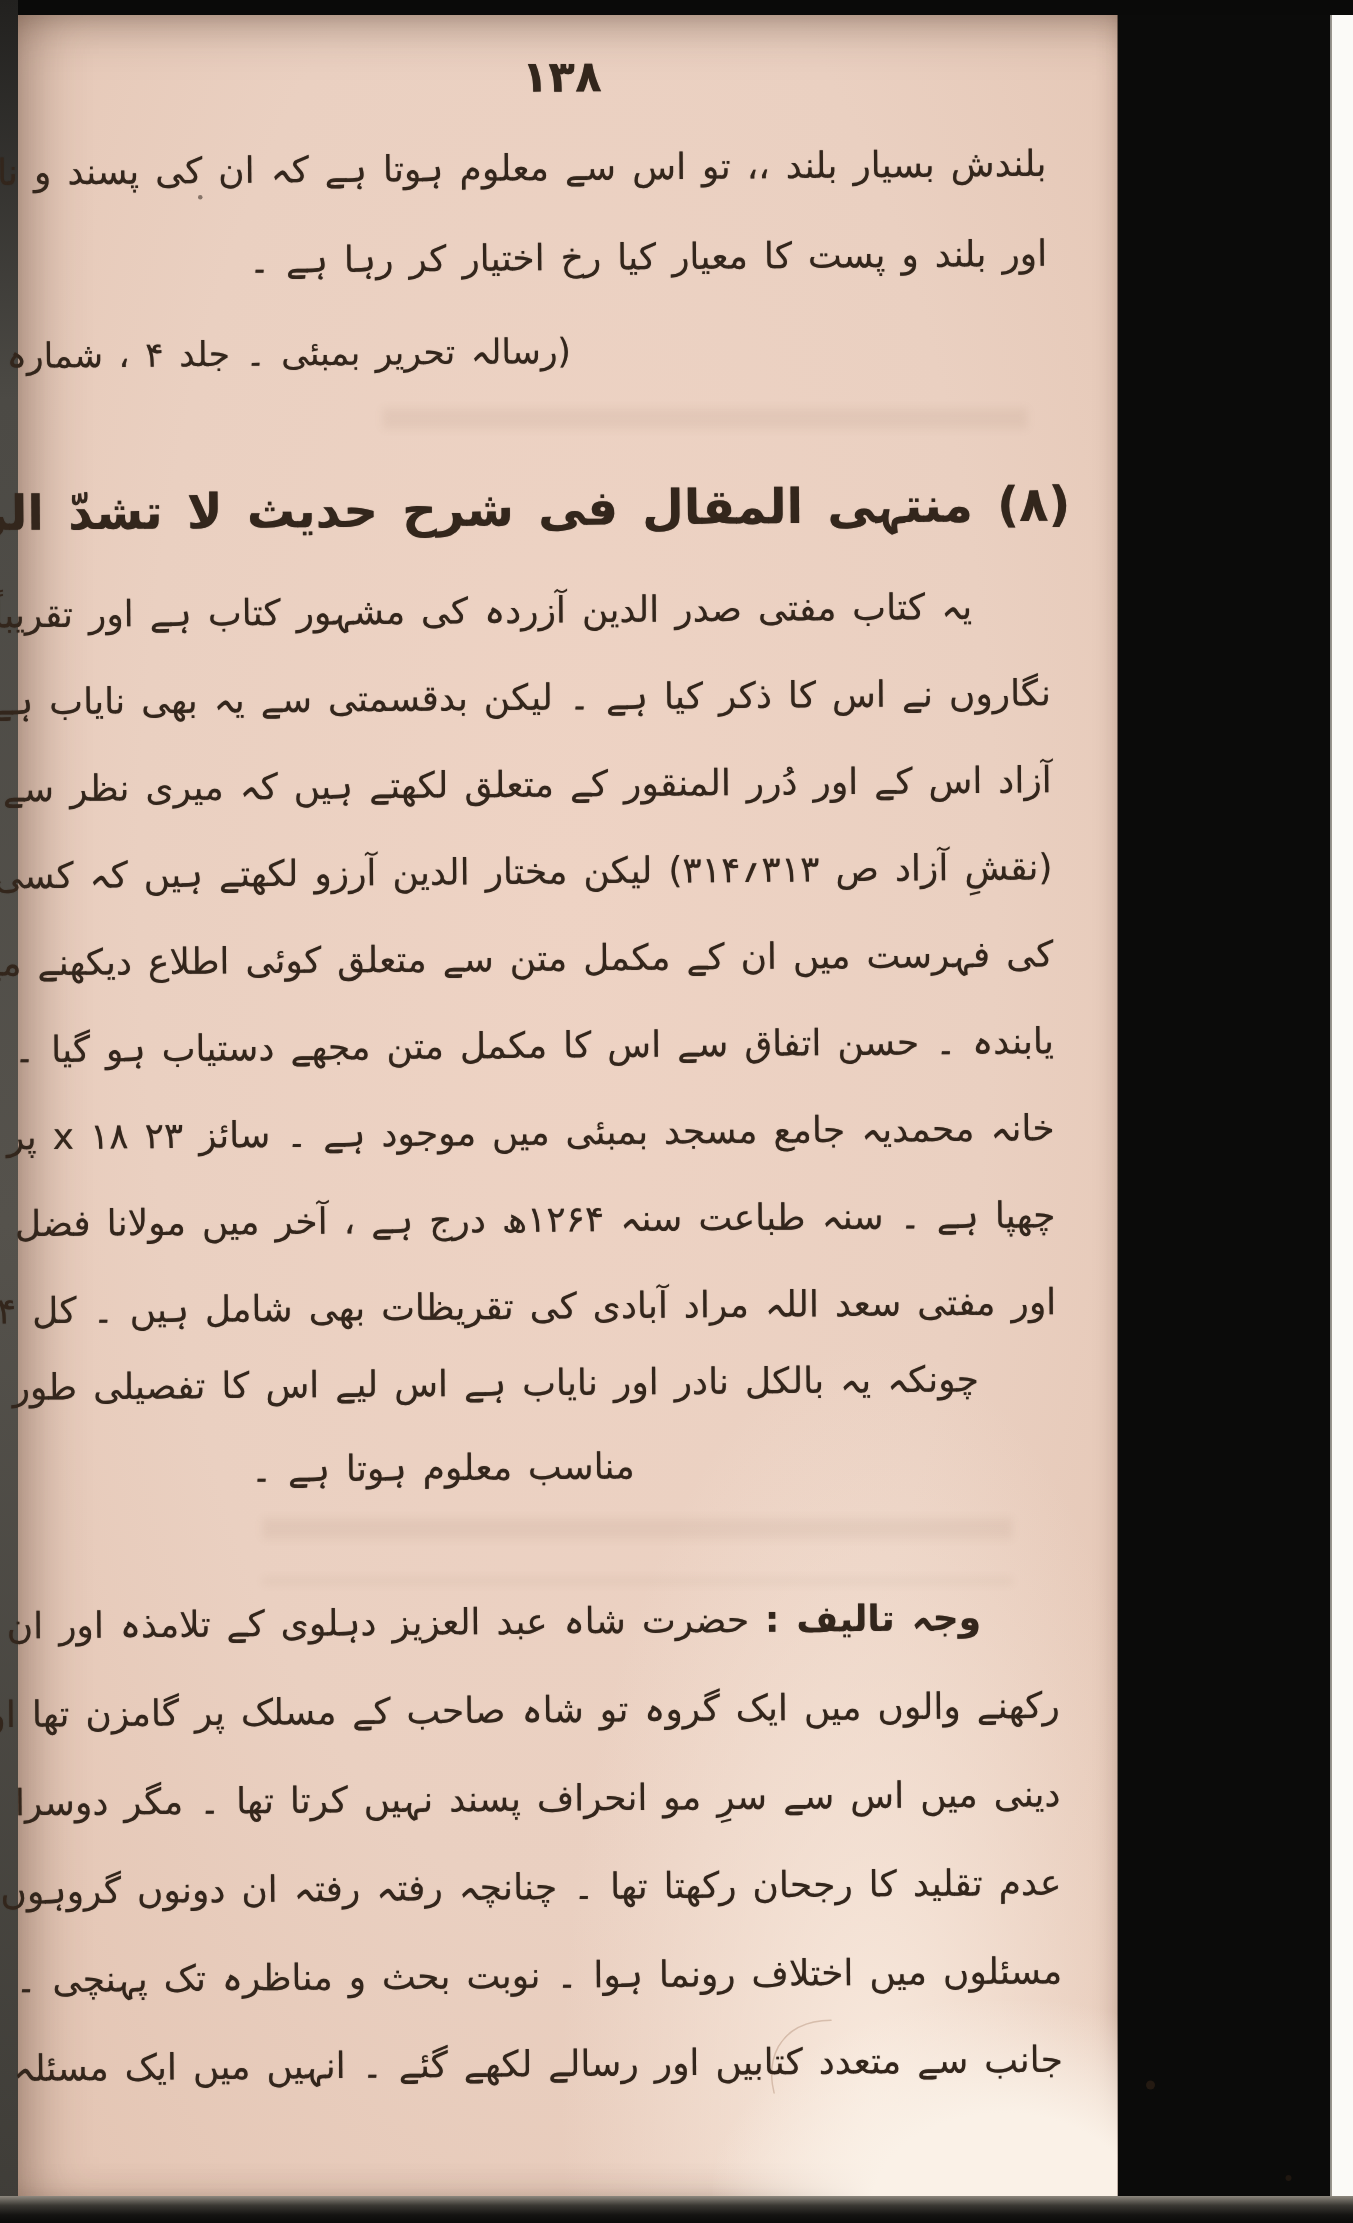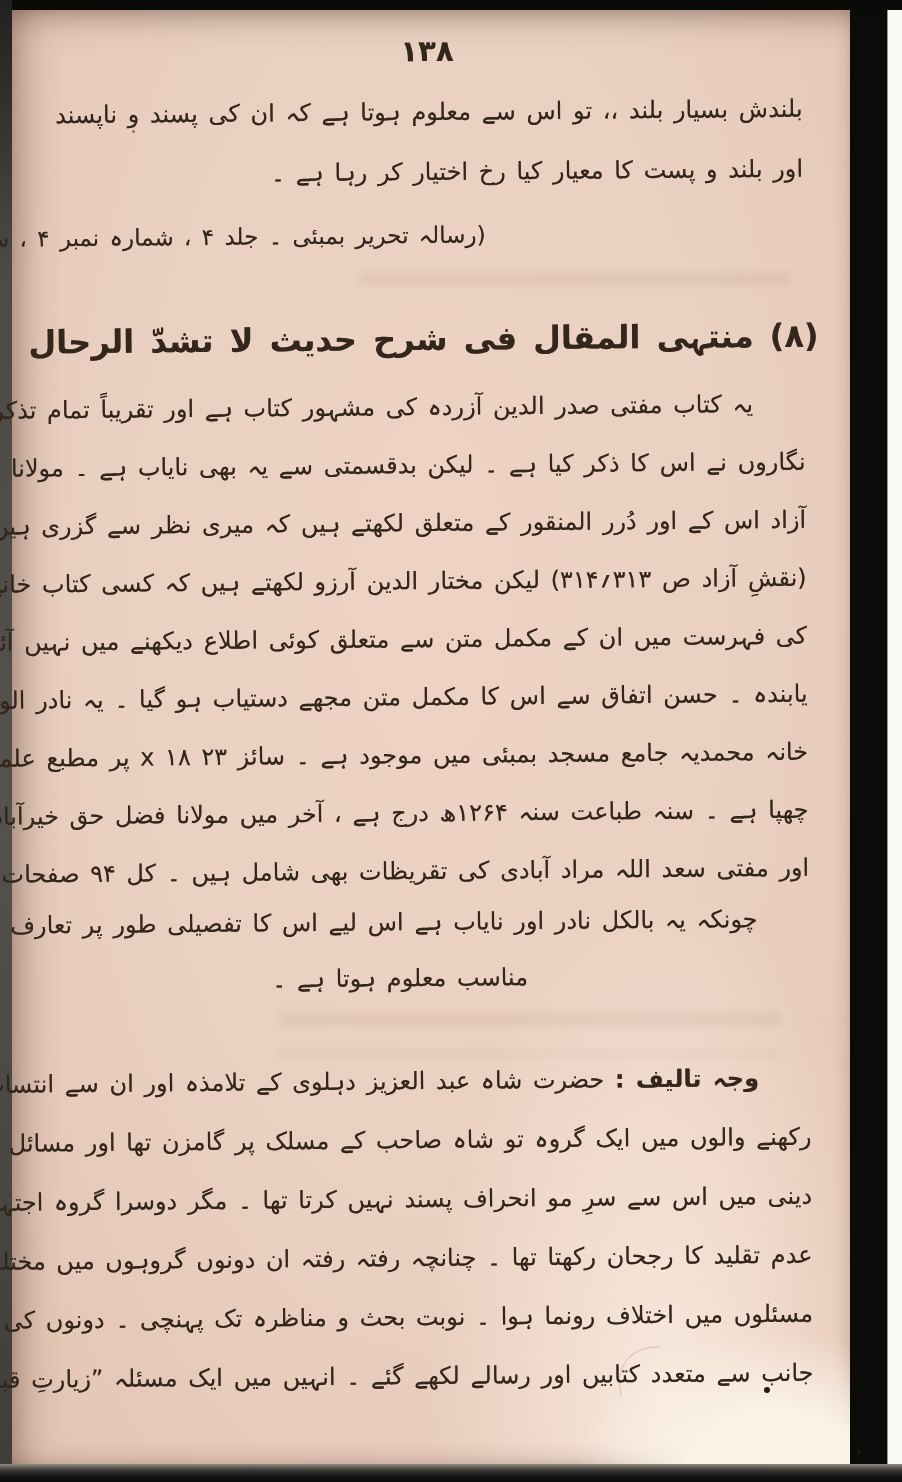--- a/index.html
+++ b/index.html
@@ -11,21 +11,21 @@
   
   .scan-top-bar{position:absolute;top:0;left:0;width:902px;height:10px;background:#0a0a09;}
   .scan-left-edge{position:absolute;top:0;left:0;width:12px;height:1482px;
     background:linear-gradient(180deg,#22211f 0%,#4c4a45 18%,#55524c 55%,#3f3d38 100%);}
   .scan-right-strip{position:absolute;top:10px;right:0;width:14px;height:1454px;
     background:#fbfaf7;border-left:1px solid #9a968e;}
   .scan-bottom-bar{position:absolute;bottom:0;left:0;width:902px;height:18px;
     background:linear-gradient(180deg,#8d887e 0%,#3a3833 35%,#151412 70%,#0a0a09 100%);}
   
   .book-page{
-    position:absolute;left:12px;top:10px;width:838px;height:1454px;
+    position:absolute;left:12px;top:10px;width:733px;height:1454px;
     background:
       radial-gradient(ellipse at 78% 96%, #f8e9dd 0%, rgba(248,233,221,0) 26%),
       radial-gradient(ellipse at 50% 40%, #eed3c4 0%, #ead0c1 55%, #e3c4b2 100%);
     box-shadow:
       inset 28px 0 40px -22px rgba(70,45,30,.45),
       inset -6px 0 18px -10px rgba(70,45,30,.25),
       inset 0 26px 36px -26px rgba(70,45,30,.5),
       inset 0 -14px 26px -20px rgba(70,45,30,.25);
   }
   .content{

